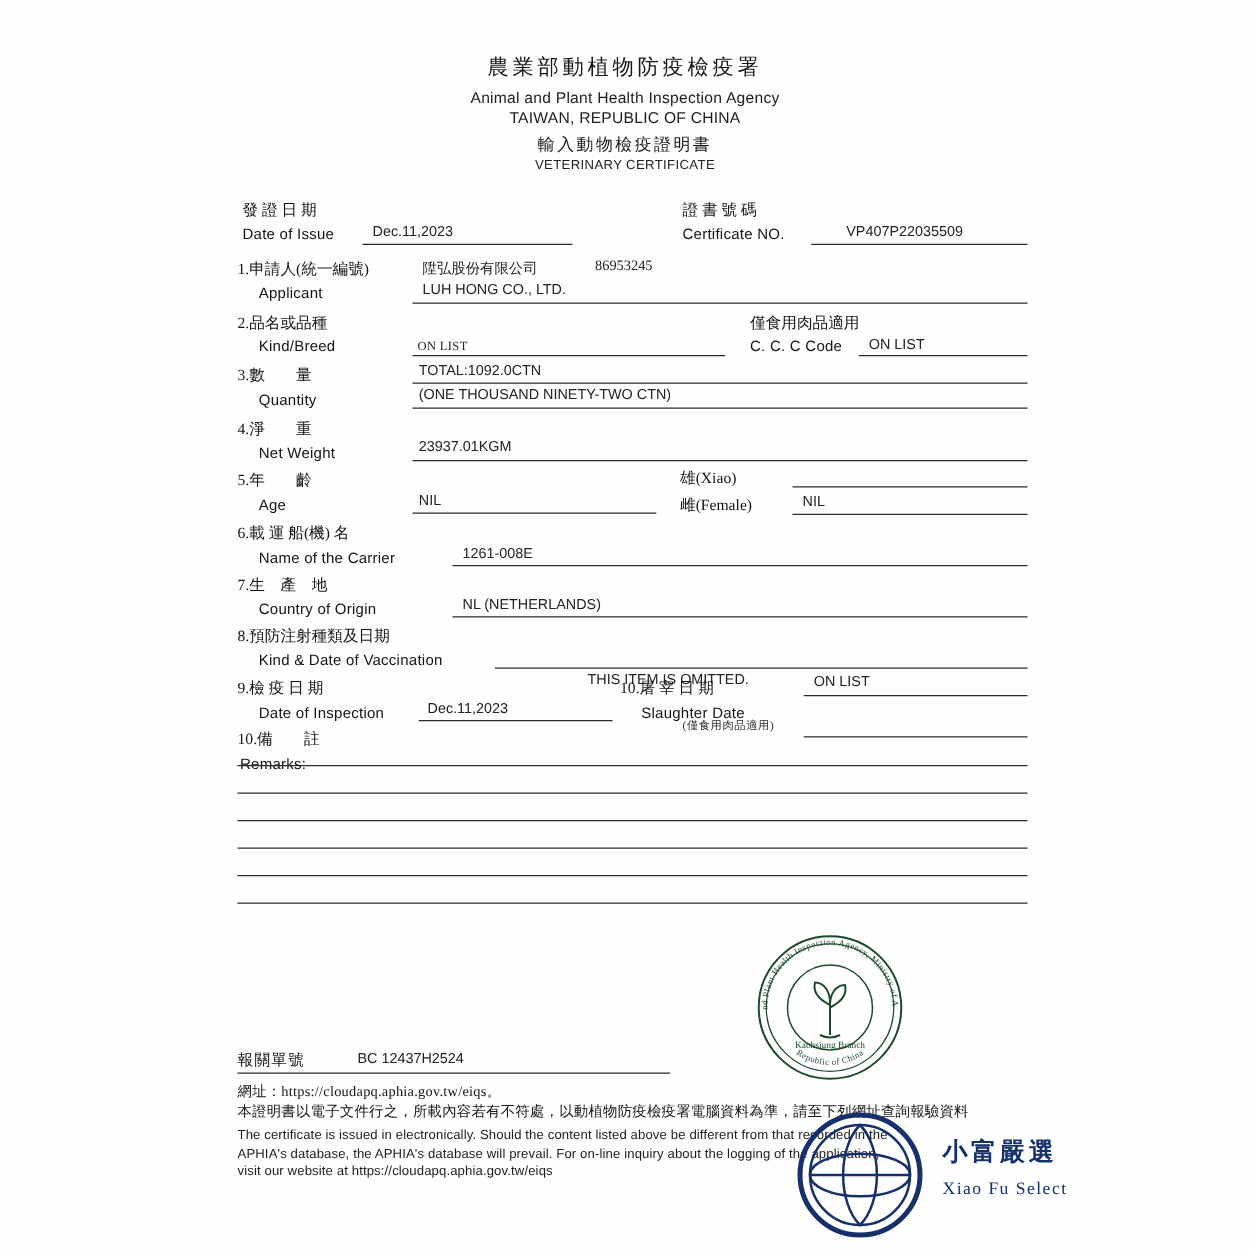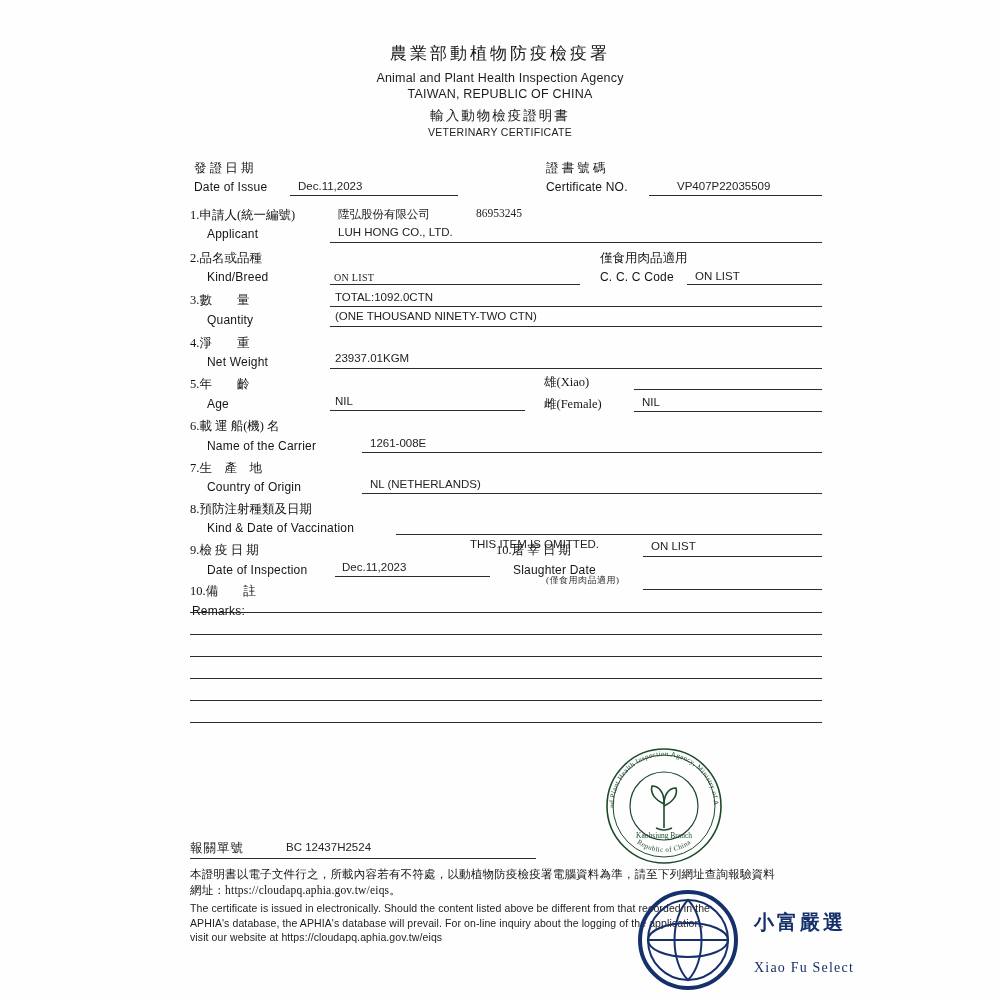--- a/index.html
+++ b/index.html
@@ -182,21 +182,21 @@
     font-family: "Liberation Serif", serif;
     font-size: 20px;
     letter-spacing: 3px;
     font-weight: 700;
     line-height: 32px;
   }
   .brand-en {
     font-family: "Liberation Serif", serif;
     font-size: 14px;
     letter-spacing: 1.2px;
-    margin-top: 22px;
+    margin-top: 6px;
   }
 </style>
 </head>
 <body>
 
 <div class="page">
 
   <div class="header">
     <div class="hdr-cn">農業部動植物防疫檢疫署</div>
     <div class="hdr-en">Animal and Plant Health Inspection Agency</div>
@@ -347,22 +347,22 @@
       <text x="64" y="96" text-anchor="middle" font-family="'Liberation Serif', serif" font-size="7.5" fill="#1d4a2c">Kaohsiung Branch</text>
     </svg>
   </div>
 
   <div class="footer">
     <div class="decl-cn">報關單號</div>
     <div class="decl-val">BC  12437H2524</div>
     <div class="decl-no-line"></div>
 
     <div class="foot-cn">
+      <div>網址：https://cloudapq.aphia.gov.tw/eiqs。</div>
       <div>本證明書以電子文件行之，所載內容若有不符處，以動植物防疫檢疫署電腦資料為準，請至下列網址查詢報驗資料</div>
-      <div>網址：https://cloudapq.aphia.gov.tw/eiqs。</div>
     </div>
 
     <div class="foot-en">
       <div>The certificate is issued in electronically. Should the content listed above be different from that recorded in the</div>
       <div>APHIA's database, the APHIA's database will prevail. For on-line inquiry about the logging of the application,</div>
       <div>visit our website at https://cloudapq.aphia.gov.tw/eiqs</div>
     </div>
   </div>
 
   <div class="brand">

